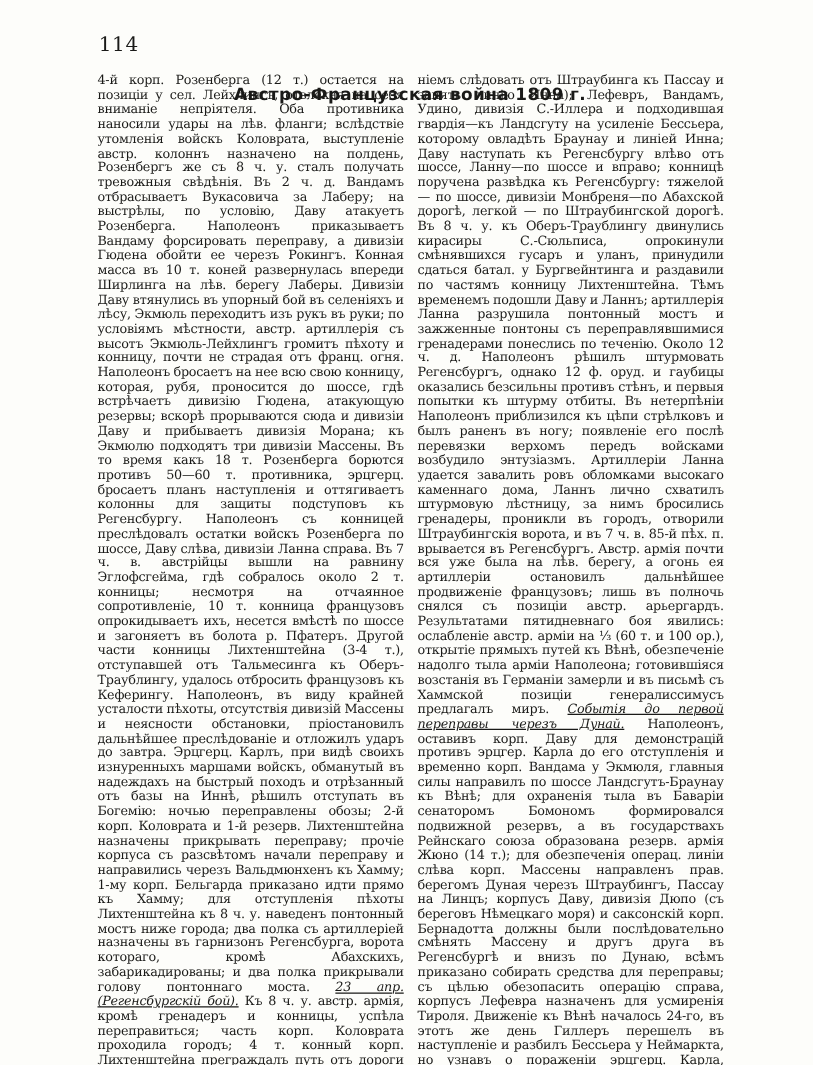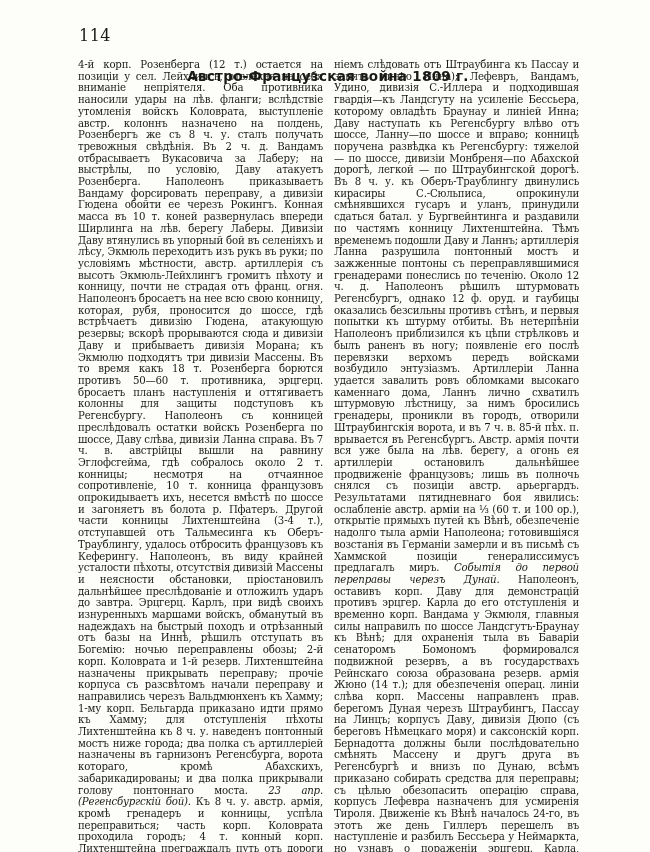--- a/index.html
+++ b/index.html
@@ -50,20 +50,21 @@
     width: 245px;
     text-align: justify;
     font-size: 10.2px;
     line-height: 11.7px;
     letter-spacing: -0.2px;
     word-spacing: -0.3px;
     hyphens: none;
   }
   .seg-italic {
     font-style: italic;
+    text-decoration: underline;
   }
 </style>
 </head>
 <body>
 
 <div class="page">
 
   <div class="page-number">114</div>
 
   <div class="header-title">Австро-Французская война 1809 г.</div>

